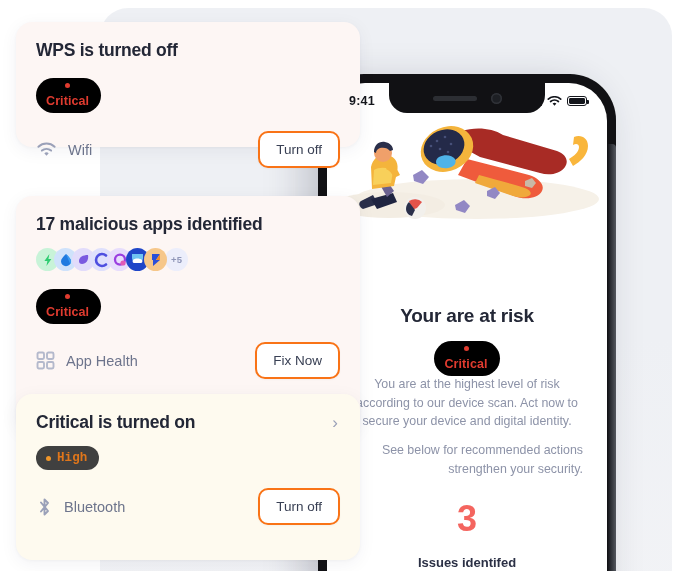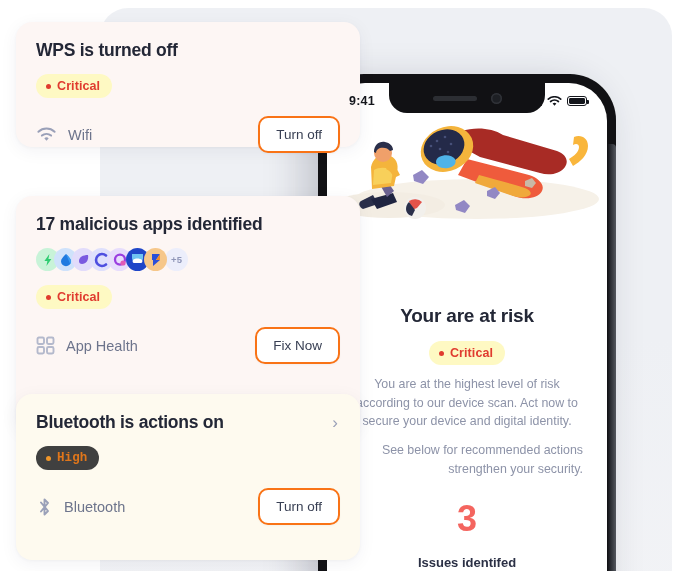--- a/index.html
+++ b/index.html
@@ -80,21 +80,21 @@
     font-size:13px; font-weight:bold; color:#2b3045;
   }
 
   
   .badge {
     display:inline-flex; align-items:center; gap:6px;
     padding:5px 12px 5px 10px; border-radius:999px;
     font-size:12.5px; font-weight:bold; letter-spacing:.1px;
   }
   .badge .dot { width:5px; height:5px; border-radius:50%; }
-  .badge.critical { background:#fef9c3; color:#e03b2f; }
+  .badge.critical { background:#000000; color:#e03b2f;flex-direction:column; }
   .badge.critical .dot { background:#e03b2f; }
   .badge.high { background:#404040; color:#e0761a;font-family:Liberation Mono, monospace; }
   .badge.high .dot { background:#f0962a; }
 
   
   .card {
     position:absolute; left:16px; border-radius:16px;
     box-shadow:0 4px 18px rgba(40,45,70,.055), 0 1px 3px rgba(40,45,70,.04);
     padding:18px 20px 16px 20px;
   }
@@ -318,21 +318,21 @@
           </svg>
         </span>
         <span class="foot-label">App Health</span>
       </div>
       <button class="act-btn">Fix Now</button>
     </div>
   </div>
 
   <div class="card c3">
     <div class="card-title-row">
-      <div class="card-title">Bluetooth is actions on</div>
+      <div class="card-title">Critical is turned on</div>
       <span class="chev">›</span>
     </div>
     <span class="badge high">
       <span class="dot"></span>
       <span>High</span>
     </span>
     <div class="card-foot">
       <div class="foot-left">
         <span>
           <svg width="17" height="20" viewBox="0 0 17 20">

